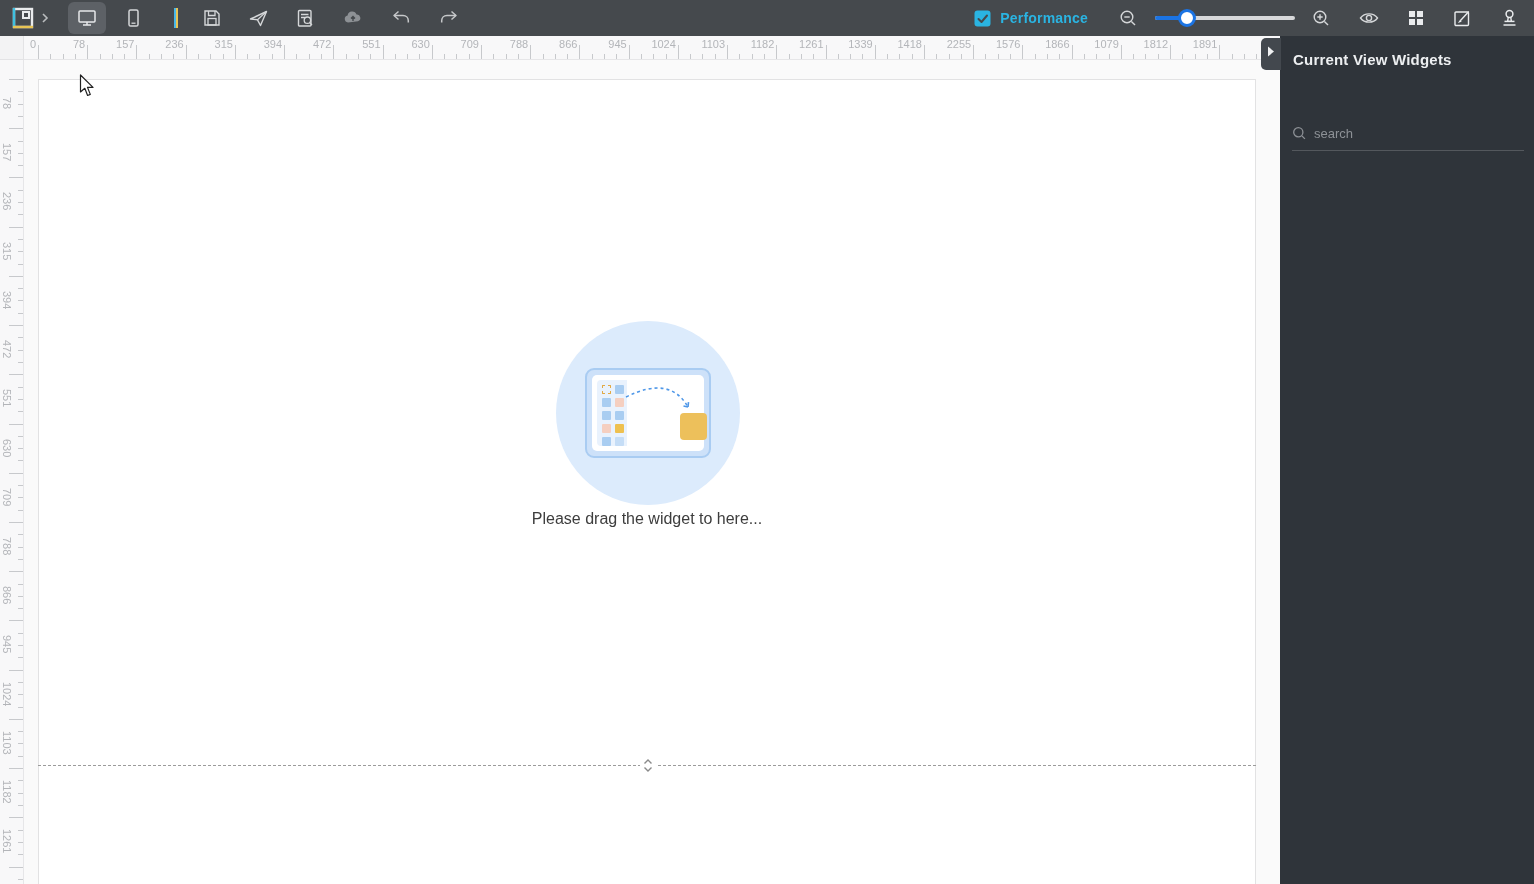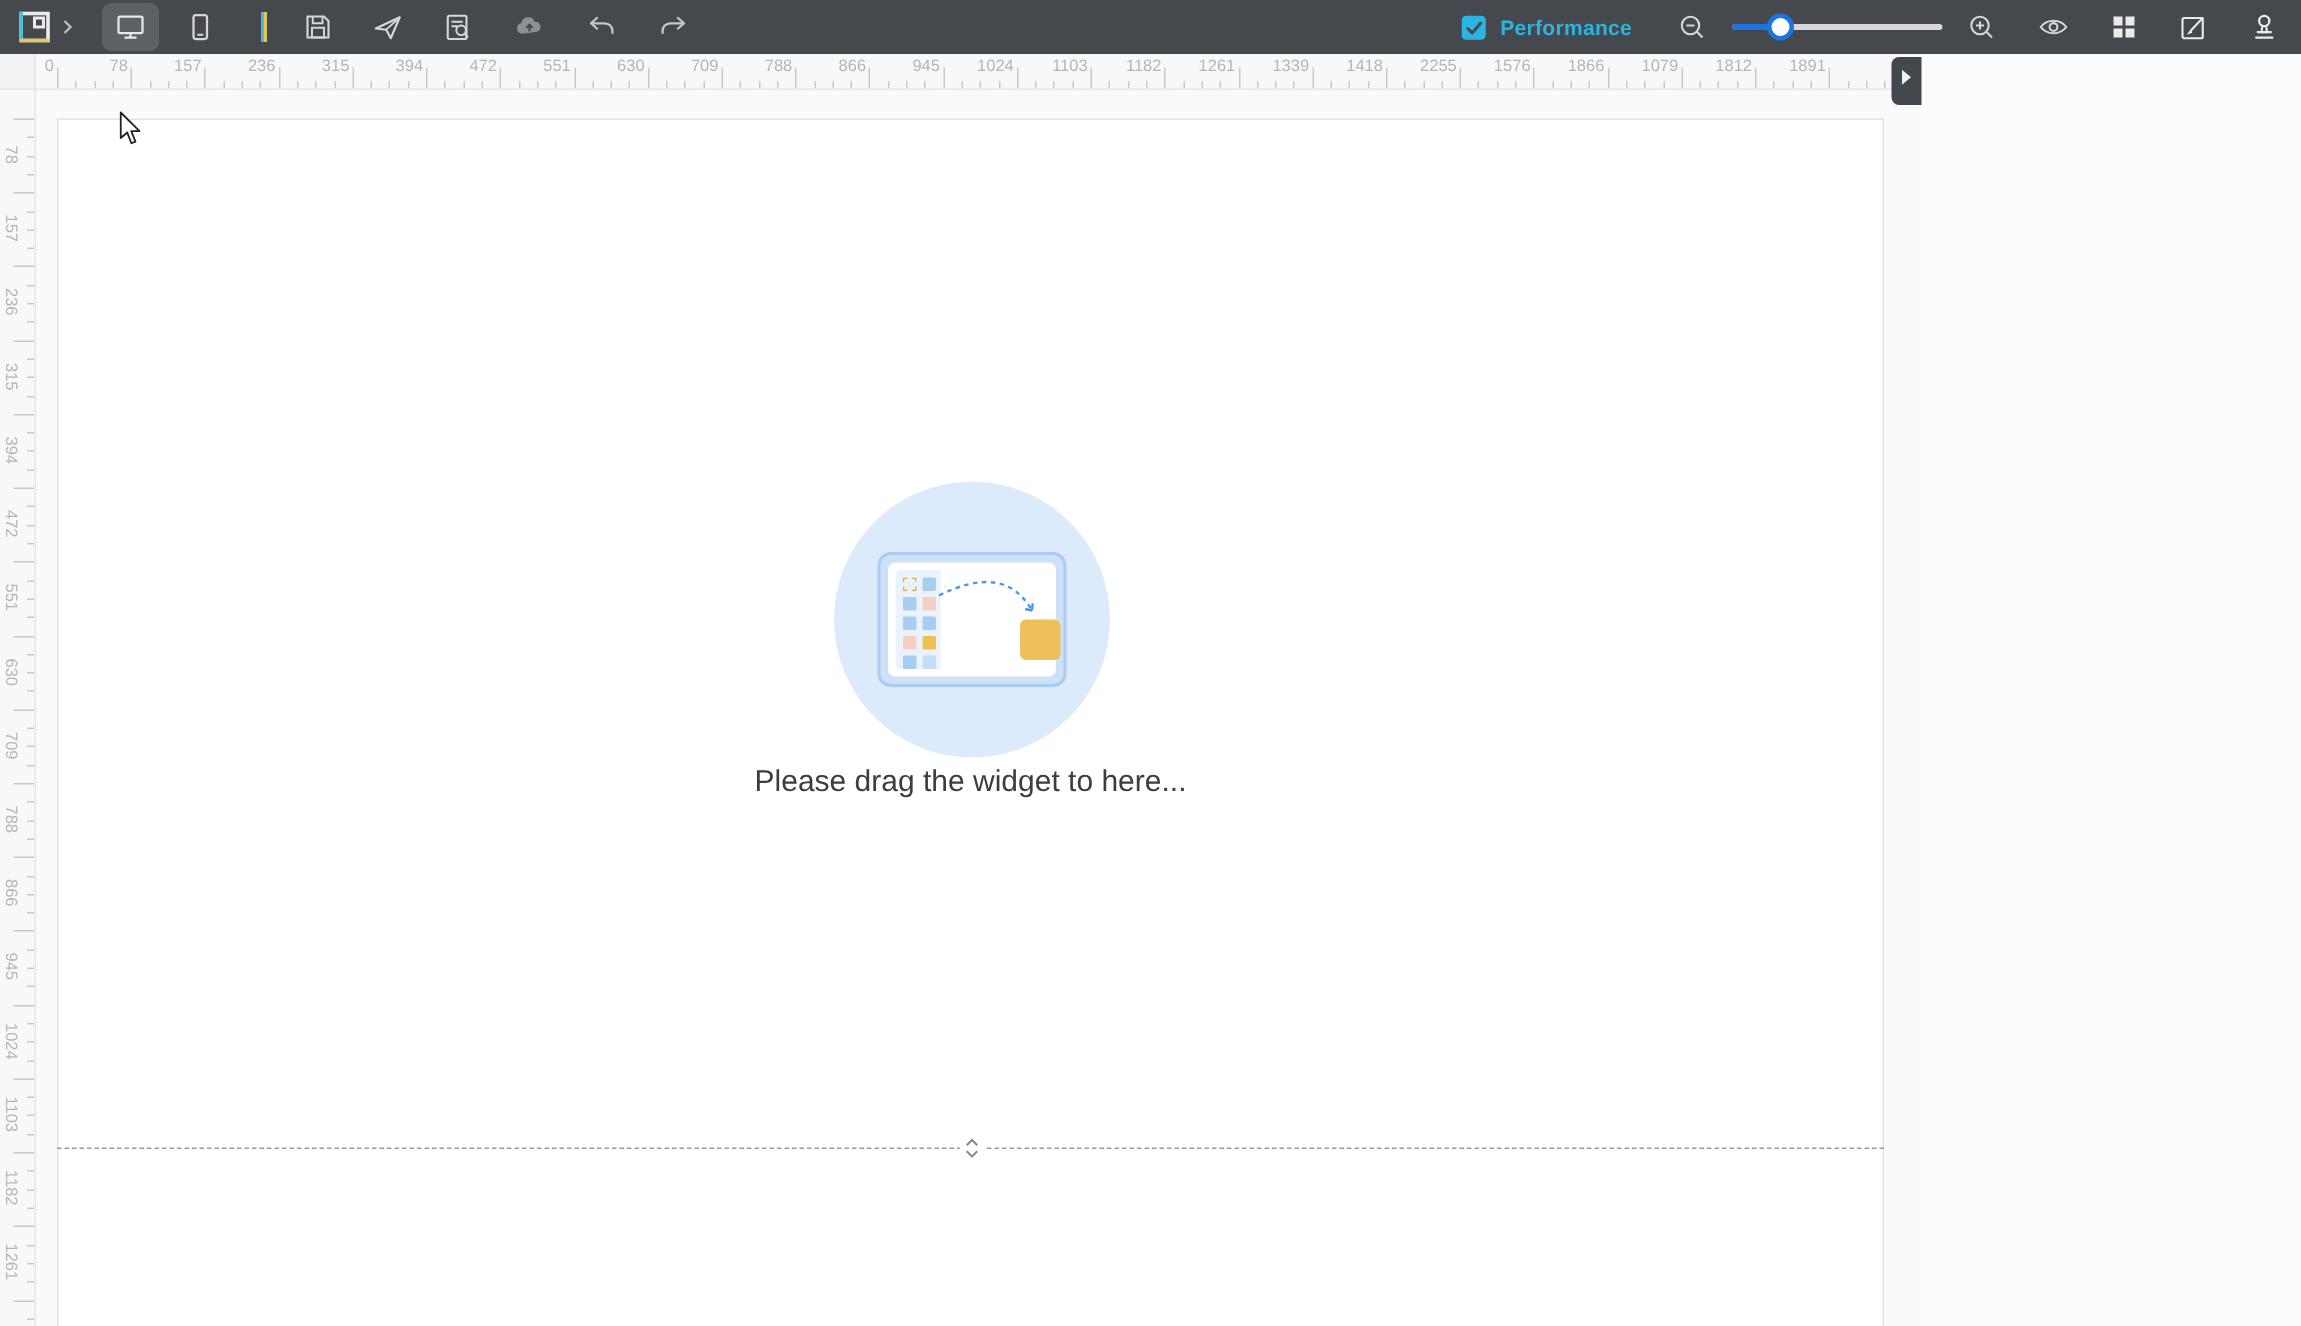--- a/index.html
+++ b/index.html
@@ -42,21 +42,21 @@
 
   .illus { position:absolute; left:532px; top:261px; width:184px; height:184px; }
   .illus-circle { position:absolute; inset:0; border-radius:50%; background:#dcebfc; }
   .screen { position:absolute; left:29px; top:47px; width:126px; height:90px; border-radius:9px; background:#cde1f9; border:2px solid #a9ccf2; }
   .screen-inner { position:absolute; left:5px; top:5px; right:5px; bottom:5px; background:#fff; border-radius:5px; }
   .strip { position:absolute; left:5px; top:5px; bottom:5px; width:30px; background:#e9f2fd; border-radius:4px 0 0 4px; padding:5px 0 0 5px; display:grid; grid-template-columns:9px 9px; grid-auto-rows:9px; gap:4px; }
   .sq { width:9px; height:9px; border-radius:1px; }
   .sq.dashed { background:transparent; border:1px dashed #e2a944; }
   .drop-square { position:absolute; left:88px; top:38px; width:27px; height:27px; border-radius:4px; background:#edc05b; }
   .arrow-svg { position:absolute; left:0; top:0; }
-  .placeholder-text { position:absolute; left:14px; top:450px; width:1218px; text-align:center; font-size:20px; color:#3d3d3d; }
+  .placeholder-text { position:absolute; left:14px; top:450px; width:1218px; text-align:center; font-size:16px; color:#3d3d3d; }
 
   .cursor { position:absolute; left:55px; top:14px; z-index:50; pointer-events:none; }
 
   
   .panel { position:absolute; left:1280px; top:36px; width:254px; height:848px; background:#2f343a; z-index:20; }
   .panel-title { color:#edeff1; font-size:15px; font-weight:700; padding:15px 0 0 13px; letter-spacing:.2px; }
   .search-row { position:absolute; left:12px; right:10px; top:90px; display:flex; align-items:center; gap:7px; border-bottom:1px solid #54585d; padding-bottom:9px; }
   .search-input { background:transparent; border:none; outline:none; color:#cfd2d5; font-size:13px; width:180px; font-family:"Liberation Sans", sans-serif; }
   .search-input::placeholder { color:#8d9196; }
   .collapse-tab { position:absolute; left:1261px; top:38px; width:20px; height:32px; background:#43484e; border-radius:5px 0 0 5px; display:flex; align-items:flex-start; justify-content:center; padding-top:8px; cursor:pointer; z-index:30; }
@@ -457,14 +457,24 @@
     <svg class="cursor" width="18" height="24" viewBox="0 0 18 24">
       <path d="M1.5 1 L1.5 18 L5.8 14.3 L8.6 21.5 L11.3 20.4 L8.5 13.4 L14 13.4 Z" fill="#fff" stroke="#222" stroke-width="1.2" stroke-linejoin="round"></path>
     </svg>
   </div>
 
   <div class="collapse-tab">
     <svg width="8" height="11" viewBox="0 0 8 11">
         <path d="M1 0.5 L7 5.5 L1 10.5 Z" fill="#f0f1f2"></path>
       </svg>
   </div>
+  <div class="panel">
+    <div class="panel-title">Current View Widgets</div>
+    <div class="search-row">
+      <svg width="15" height="15" viewBox="0 0 15 15">
+          <circle cx="6.3" cy="6.3" r="4.6" fill="none" stroke="#8d9196" stroke-width="1.3"></circle>
+          <path d="M9.9 9.9 l3 3" stroke="#8d9196" stroke-width="1.3"></path>
+        </svg>
+      <input class="search-input" type="text" placeholder="search" style="">
+    </div>
+  </div>
 
 </div>
 
 </body></html>

